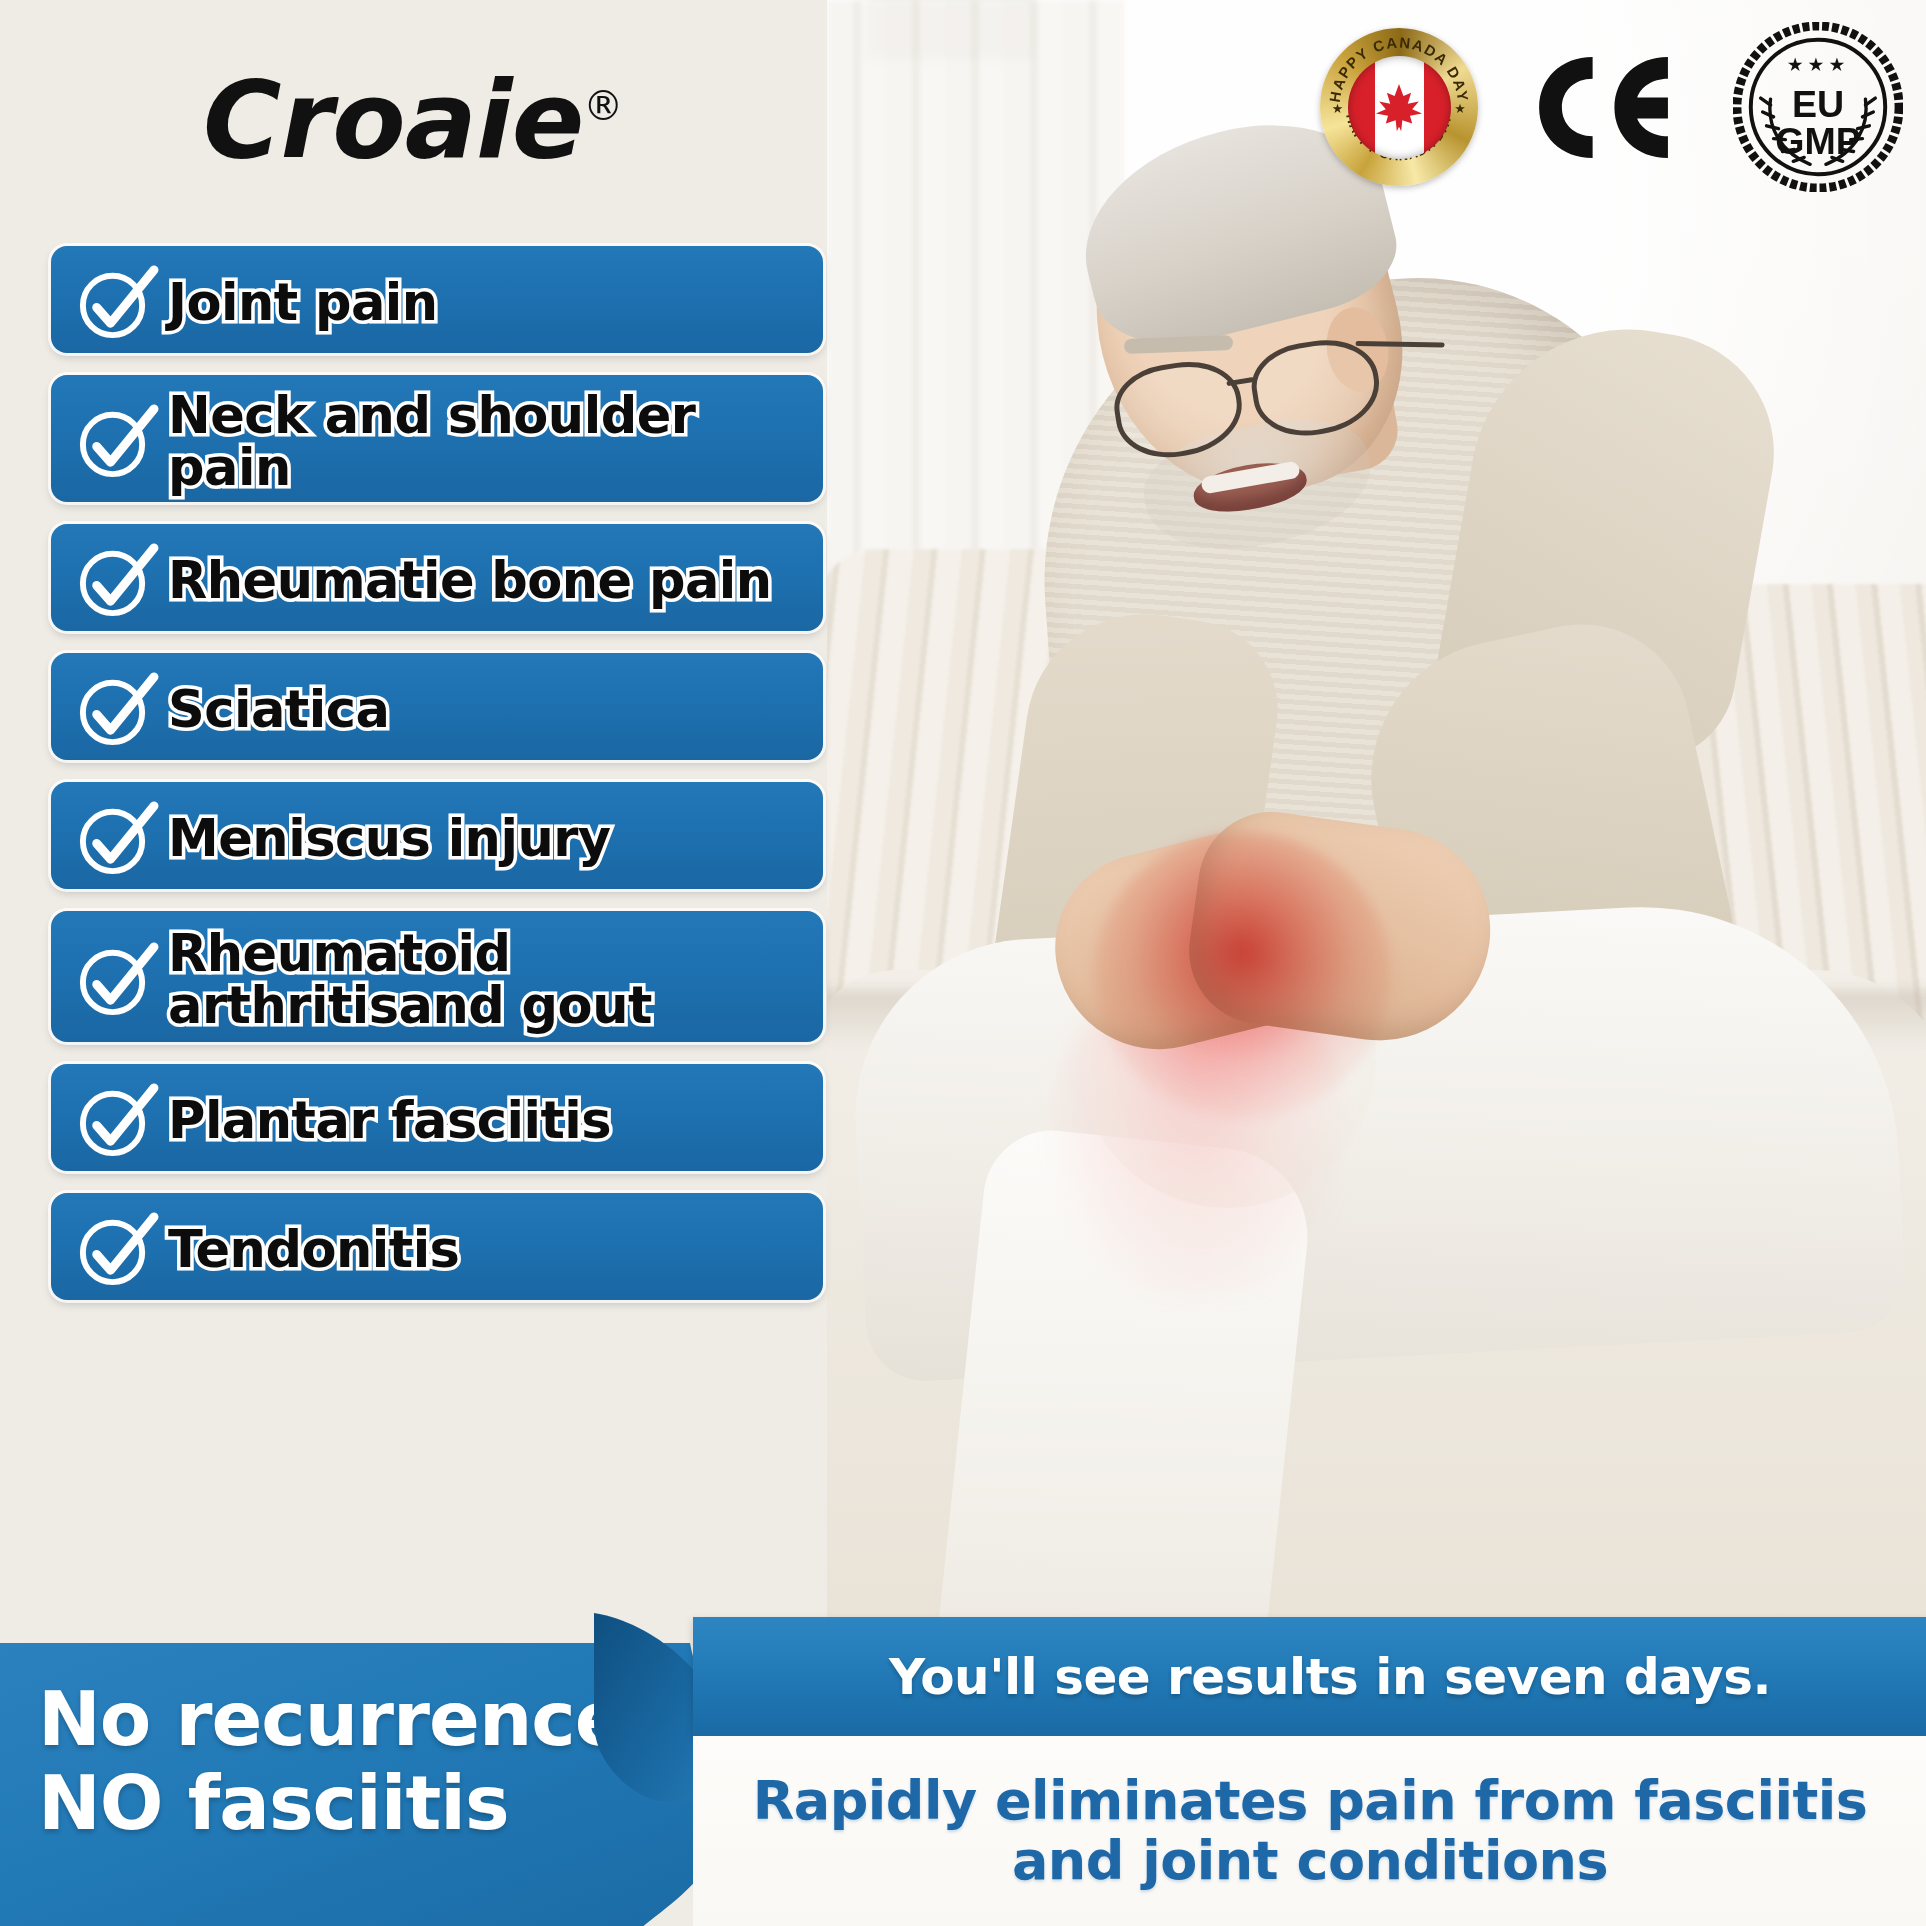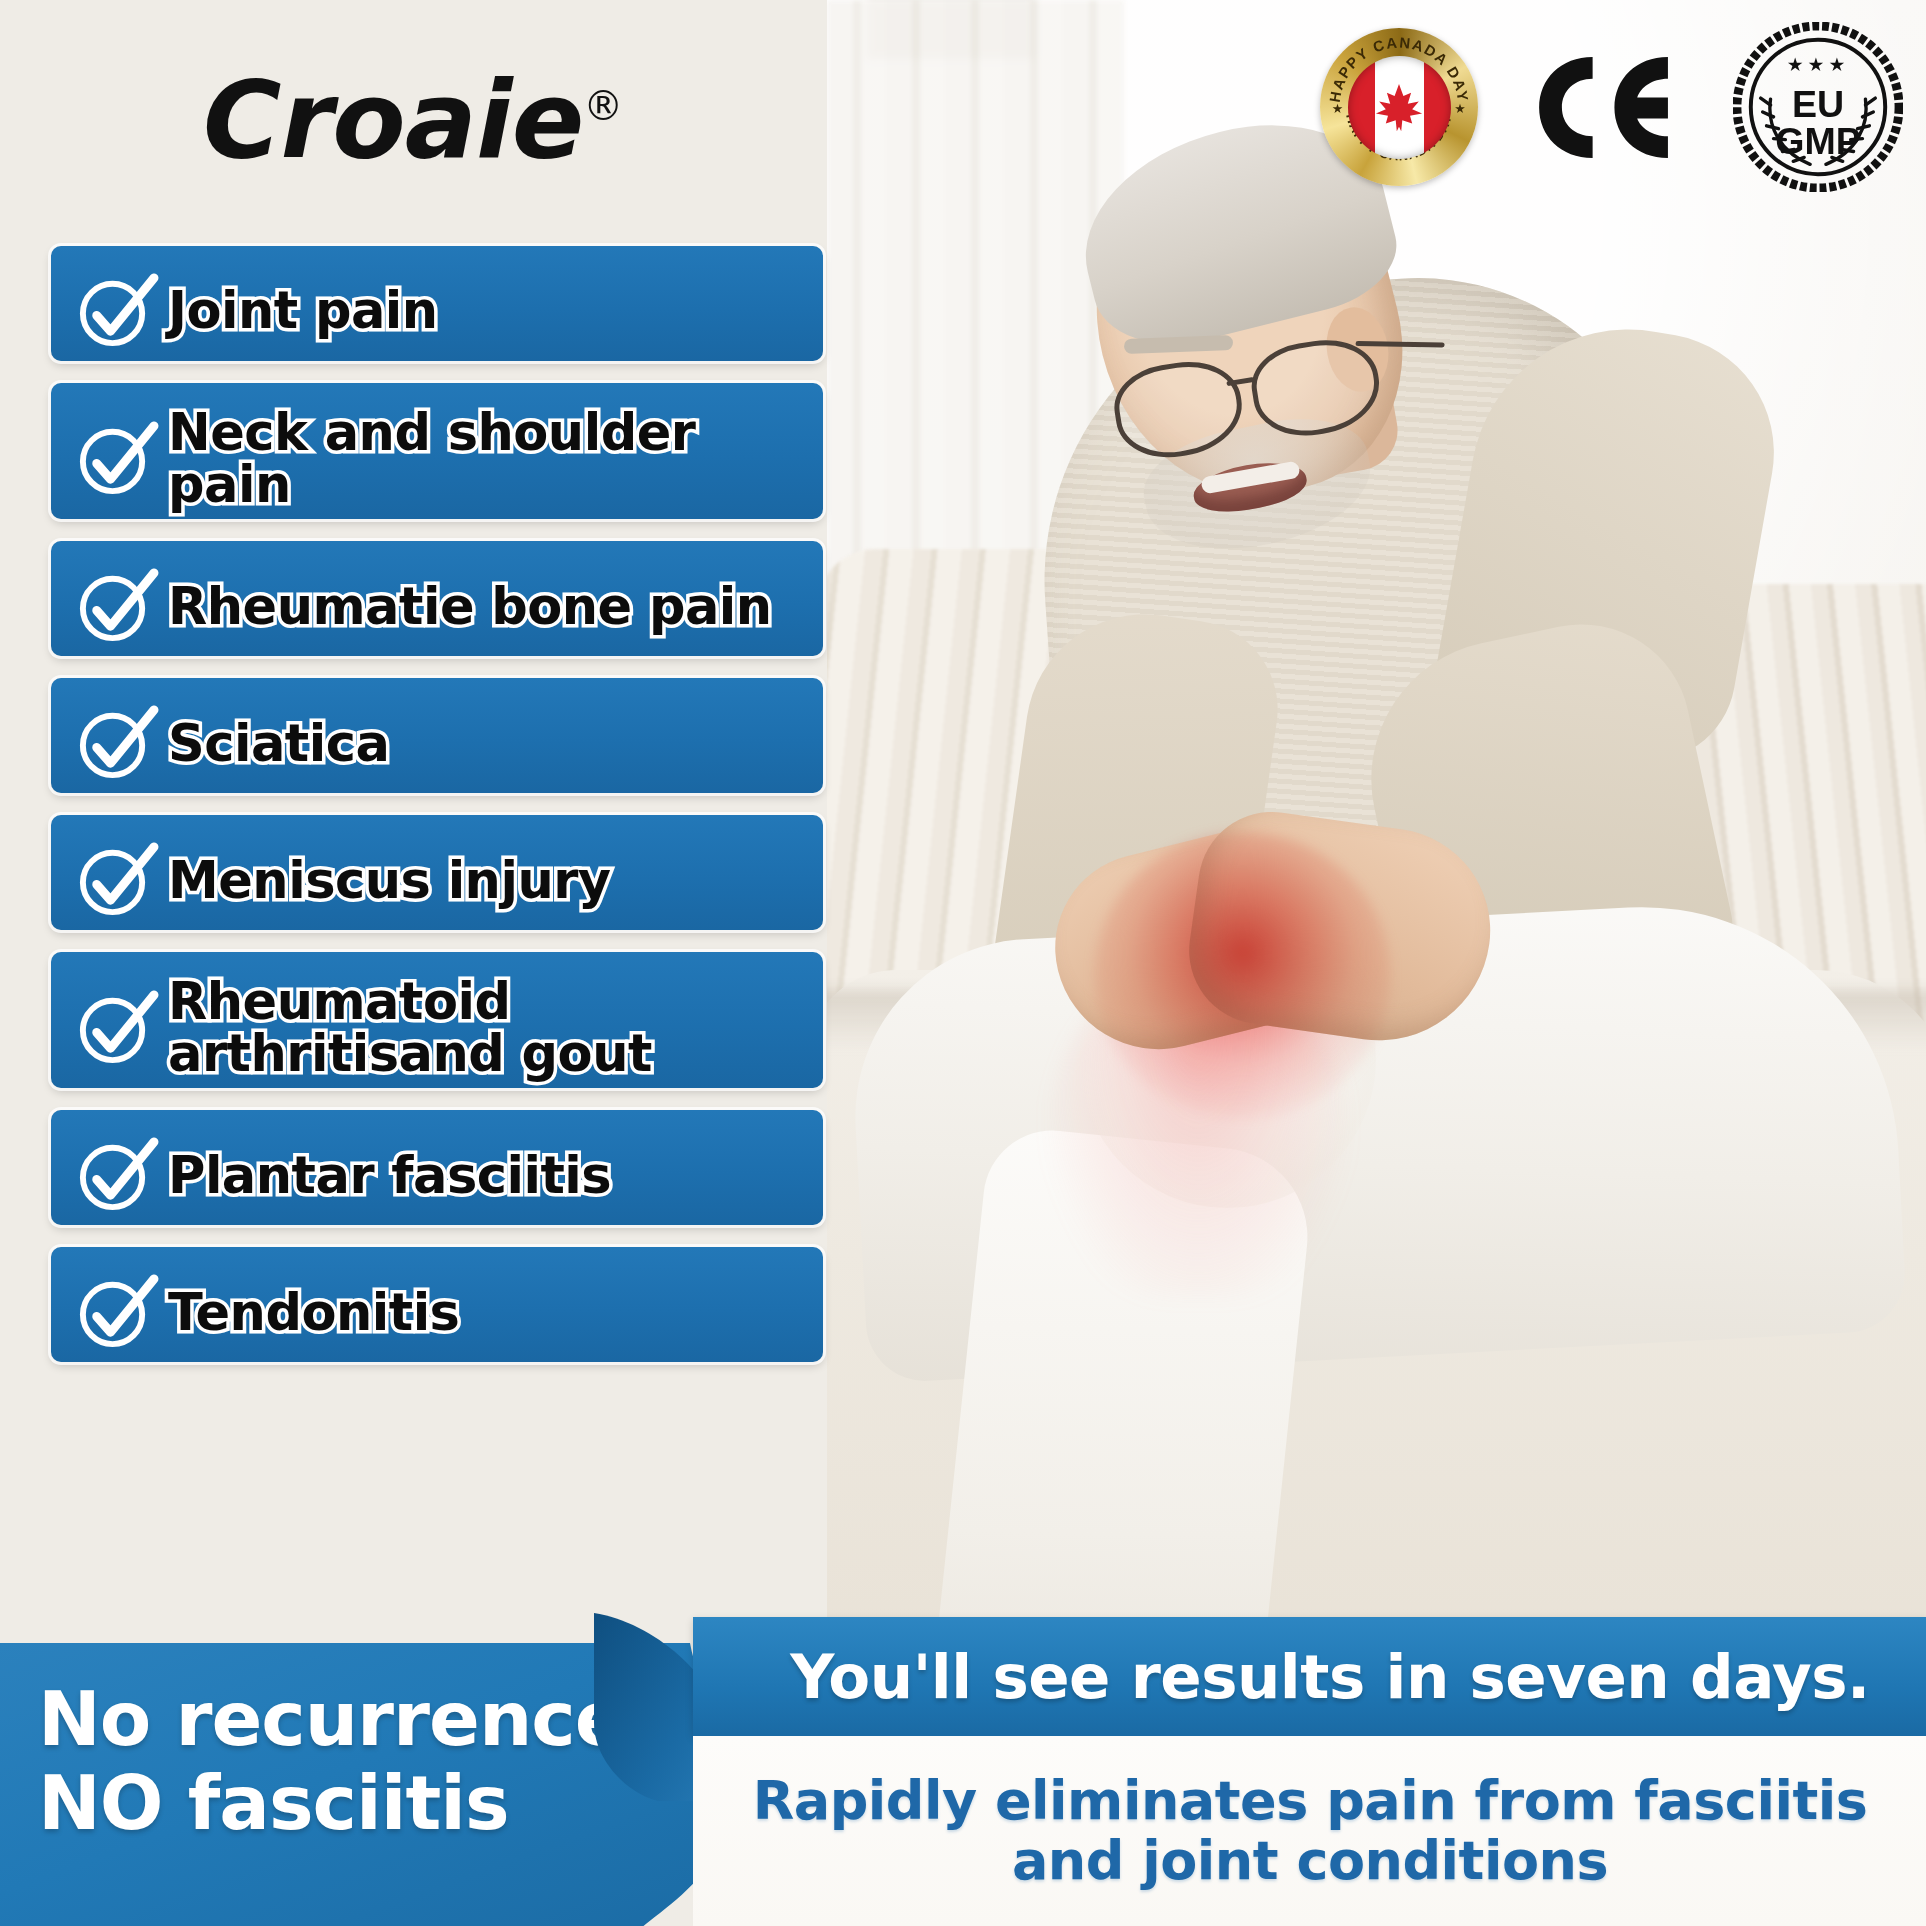--- a/index.html
+++ b/index.html
@@ -129,22 +129,22 @@
     box-shadow:inset 0 0 10px rgba(0,0,0,.35);
   }
   .canada-badge .leaf{position:absolute;left:50%;top:50%;transform:translate(-50%,-50%);width:55px;height:55px;}
   .ce-mark{width:149px;height:109px;}
   .gmp-badge{width:170px;height:170px;}
 
   
   .checklist{position:absolute;left:51px;top:246px;width:772px;}
   .pill{
     position:relative;background:linear-gradient(180deg,#2378b8 0%,#1d6fae 55%,#1a67a3 100%);
-    border-radius:10px;margin-bottom:22px;min-height:107px;
-    display:flex;align-items:center;padding:24px 26px 8px 22px;box-sizing:border-box;
+    border-radius:16px;margin-bottom:22px;min-height:107px;
+    display:flex;align-items:center;padding:15px 26px 8px 22px;box-sizing:border-box;
     box-shadow:0 0 0 3px rgba(255,255,255,.78), 0 4px 10px rgba(0,0,0,.18);
   }
   .pill.tall{min-height:131px;margin-top:19px;}
   .check{flex:0 0 auto;width:83px;height:83px;margin-right:12px;position:relative;}
   .check svg{width:83px;height:83px;display:block;overflow:visible;}
   .pill-label{
     font-size:51px;font-weight:700;line-height:1.02;color:#0c0c0c;
     font-family:"DejaVu Sans","Liberation Sans",sans-serif;
     letter-spacing:-0.5px;
     -webkit-text-stroke:7px #ffffff;
@@ -167,21 +167,21 @@
     font-family:"DejaVu Sans","Liberation Sans",sans-serif;letter-spacing:-1px;
     text-shadow:0 3px 5px rgba(0,0,0,.22);
   }
   .seven-band{
     position:absolute;left:693px;top:-26px;width:1234px;height:119px;
     background:linear-gradient(180deg,#2d86c2 0%,#1f76b3 60%,#1a6aa4 100%);
     display:flex;align-items:center;justify-content:center;
     box-shadow:0 3px 8px rgba(0,0,0,.16);
   }
   .seven-band span{
-    color:#fff;font-weight:700;font-size:61px;letter-spacing:-0.5px;
+    color:#fff;font-weight:700;font-size:50px;letter-spacing:-0.5px;
     font-family:"DejaVu Sans","Liberation Sans",sans-serif;
     text-shadow:0 3px 4px rgba(0,0,0,.22);
     padding-left:40px;
   }
   .white-band{
     position:absolute;left:693px;top:93px;width:1234px;height:190px;
     background:linear-gradient(180deg,#fdfcfa 0%,#faf8f4 100%);
     display:flex;align-items:center;justify-content:center;
   }
   .white-band p{

